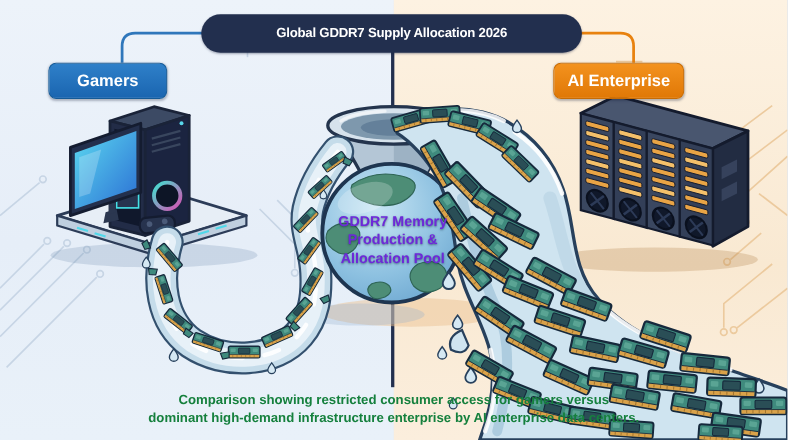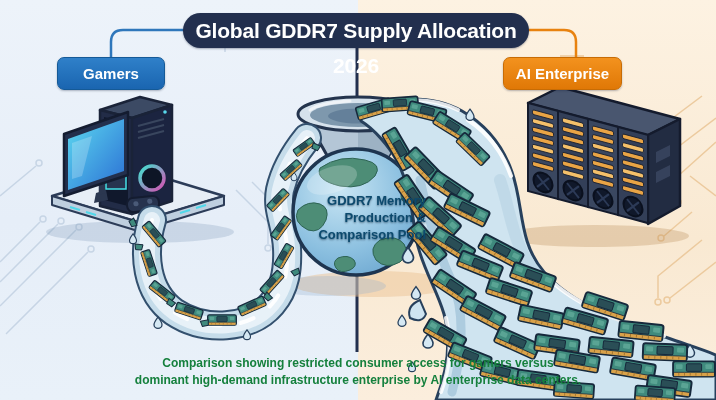--- a/index.html
+++ b/index.html
@@ -5,31 +5,31 @@
   html,body{margin:0;padding:0;background:#dfe6ee;}
   .stage{position:relative;width:716px;height:400px;overflow:hidden;
          font-family:"Liberation Sans",sans-serif;}
   .bg-left{position:absolute;left:0;top:0;width:358px;height:400px;
            background:linear-gradient(180deg,#edf3fa 0%,#e6eef8 55%,#e9f1f9 100%);}
   .bg-right{position:absolute;left:358px;top:0;width:358px;height:400px;
             background:linear-gradient(180deg,#fdf2e2 0%,#f9e9d2 60%,#fbeedd 100%);}
   svg.art{position:absolute;left:0;top:0;}
   .pill{position:absolute;left:183px;top:13px;width:346px;height:35px;
         background:#222f4e;border-radius:18px;color:#fff;font-weight:bold;
-        font-size:21px;letter-spacing:-0.2px;text-align:center;line-height:35px;
+        font-size:12px;letter-spacing:-0.2px;text-align:center;line-height:35px;
         box-shadow:0 1px 2px rgba(20,30,60,.35);}
   .side-label{position:absolute;top:57px;height:31px;border-radius:7px;color:#fff;
         font-weight:bold;font-size:15px;text-align:center;line-height:31px;
         box-shadow:0 1px 2px rgba(20,30,60,.3);}
-  .side-label.gamers{left:57px;width:106px;
+  .side-label.gamers{left:44px;width:106px;
         background:linear-gradient(180deg,#2f80c9,#1a65b0);border:1px solid #155a97;}
   .side-label.ai{left:503px;width:117px;
         background:linear-gradient(180deg,#f3921e,#e07806);border:1px solid #c76c05;}
-  .globe-text{position:absolute;left:288px;top:192px;width:138px;text-align:right;
-        color:#0c4a6e;font-weight:bold;font-size:13px;line-height:1.32;
+  .globe-text{position:absolute;left:288px;top:192px;width:138px;text-align:center;
+        color:#6d28d9;font-weight:bold;font-size:13px;line-height:1.32;
         text-shadow:0 1px 2px rgba(10,30,50,.55);}
   .caption{position:absolute;left:0;top:355px;width:716px;text-align:center;
         color:#15803d;font-weight:bold;font-size:12px;line-height:1.45;}
 </style>
 </head>
 <body>
 
 <div class="stage">
   <div class="bg-left"></div>
   <div class="bg-right"></div>
@@ -310,19 +310,19 @@
       <use href="#chip" transform="translate(655,394) rotate(4) scale(0.9)"></use>
     </g>
   </svg>
 
   <div class="pill">Global GDDR7 Supply Allocation 2026</div>
   <div class="side-label gamers">Gamers</div>
   <div class="side-label ai">AI Enterprise</div>
   <div class="globe-text">
     <div>GDDR7 Memory</div>
     <div>Production &amp;</div>
-    <div>Comparison Pool</div>
+    <div>Allocation Pool</div>
   </div>
   <div class="caption">
     <div>Comparison showing restricted consumer access for gamers versus</div>
     <div>dominant high-demand infrastructure enterprise by AI enterprise data centers.</div>
   </div>
 </div>
 
 </body></html>

